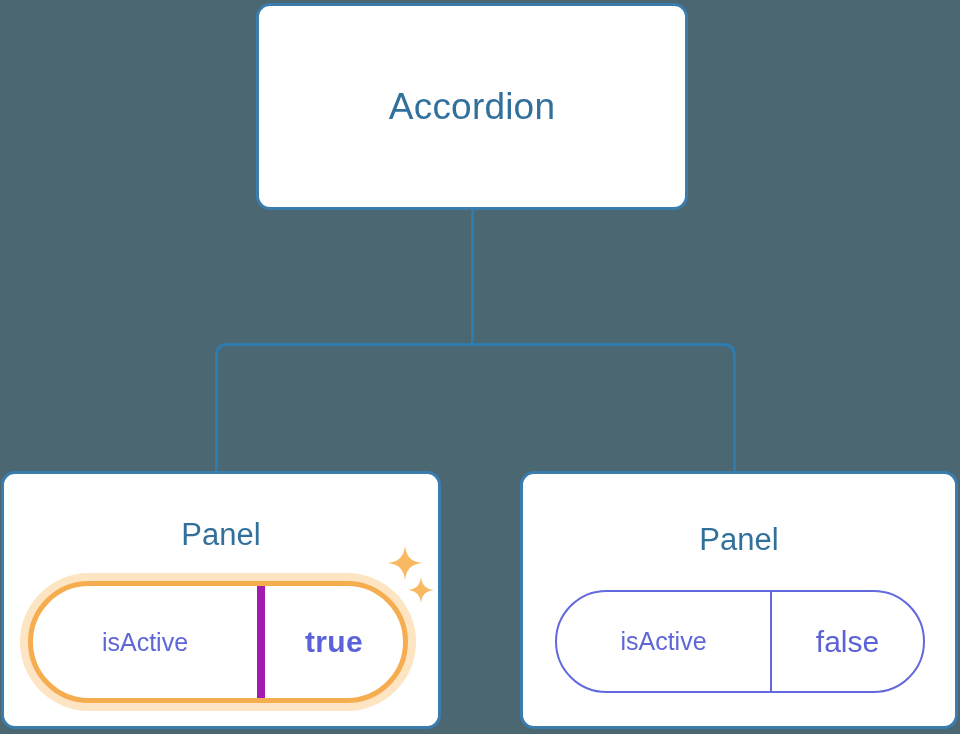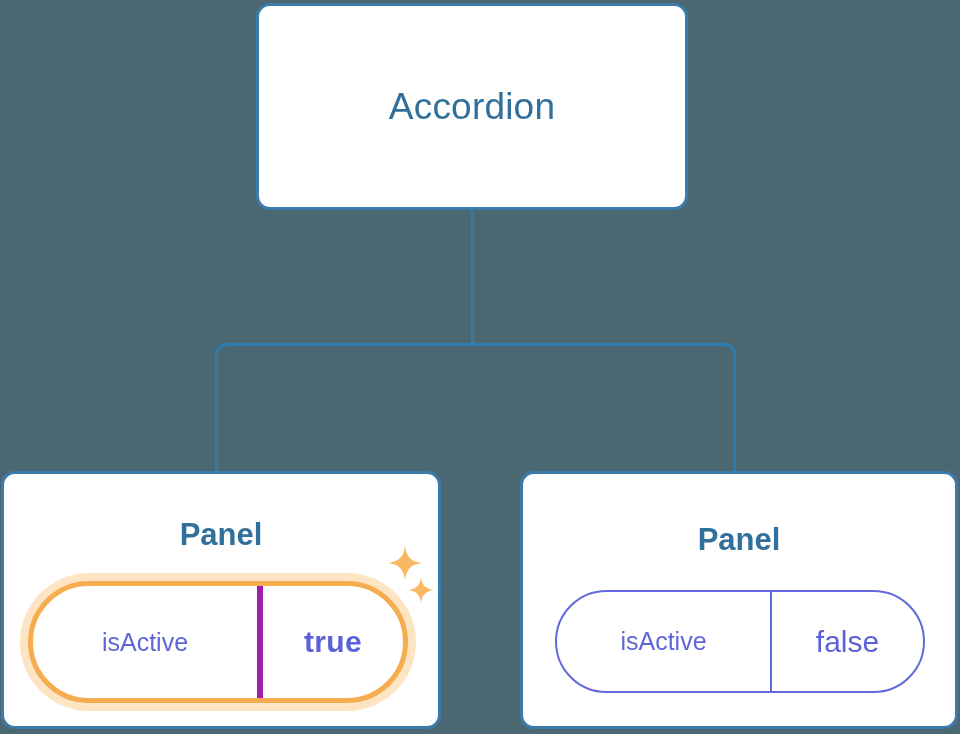--- a/index.html
+++ b/index.html
@@ -67,21 +67,21 @@
     width: 438px;
     height: 258px;
   }
   .panel-title {
     position: absolute;
     left: 0;
     right: 0;
     text-align: center;
     color: #32709c;
     font-size: 31px;
-    font-weight: 700;
+    font-weight: 400;
     line-height: 1;
   }
   #panel-left .panel-title { top: 45px; }
   #panel-right .panel-title { top: 50px; }
 
   
   .pill {
     position: absolute;
     display: flex;
     align-items: stretch;
@@ -112,21 +112,21 @@
     top: 581px;
     width: 380px;
     height: 122px;
     border: 5px solid #f6ad4f;
     border-radius: 62px;
     box-shadow: 0 0 0 8px rgba(249, 184, 98, 0.38);
   }
   #pill-left .pill-key { width: 224px; }
   #pill-left .pill-val {
     flex: 1;
-    border-left: 6px solid #a21caf;
+    border-left: 8px solid #a21caf;
     font-weight: 700;
     letter-spacing: 0.3px;
   }
 
   
   #pill-right {
     left: 555px;
     top: 590px;
     width: 370px;
     height: 103px;

